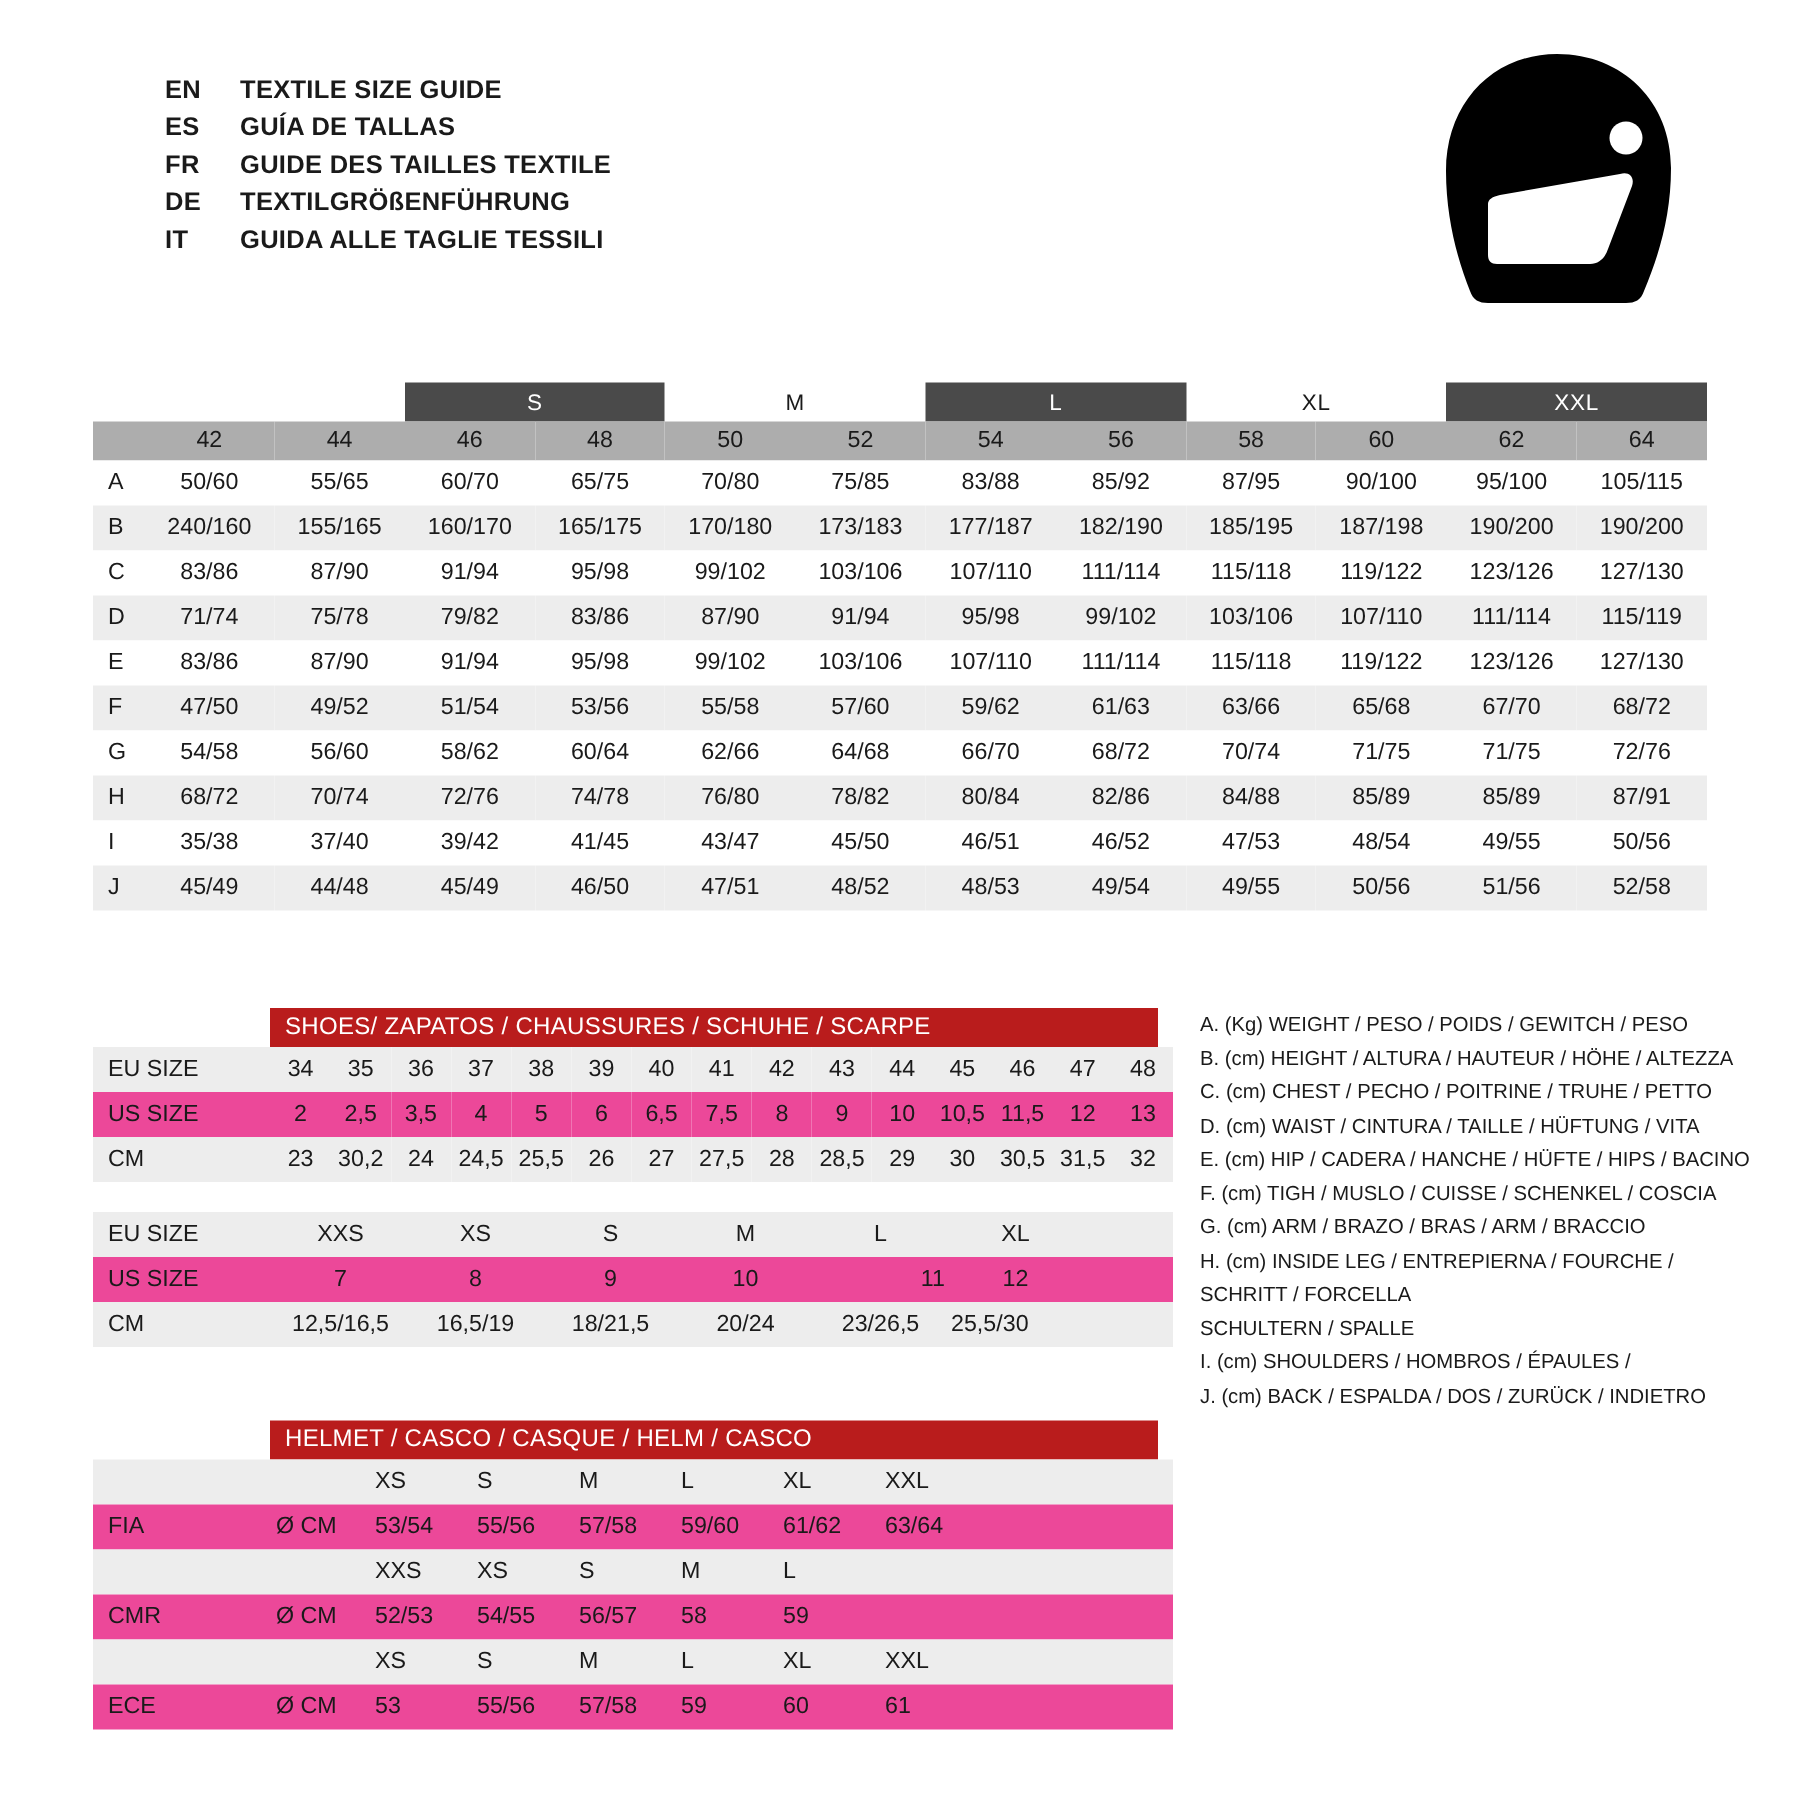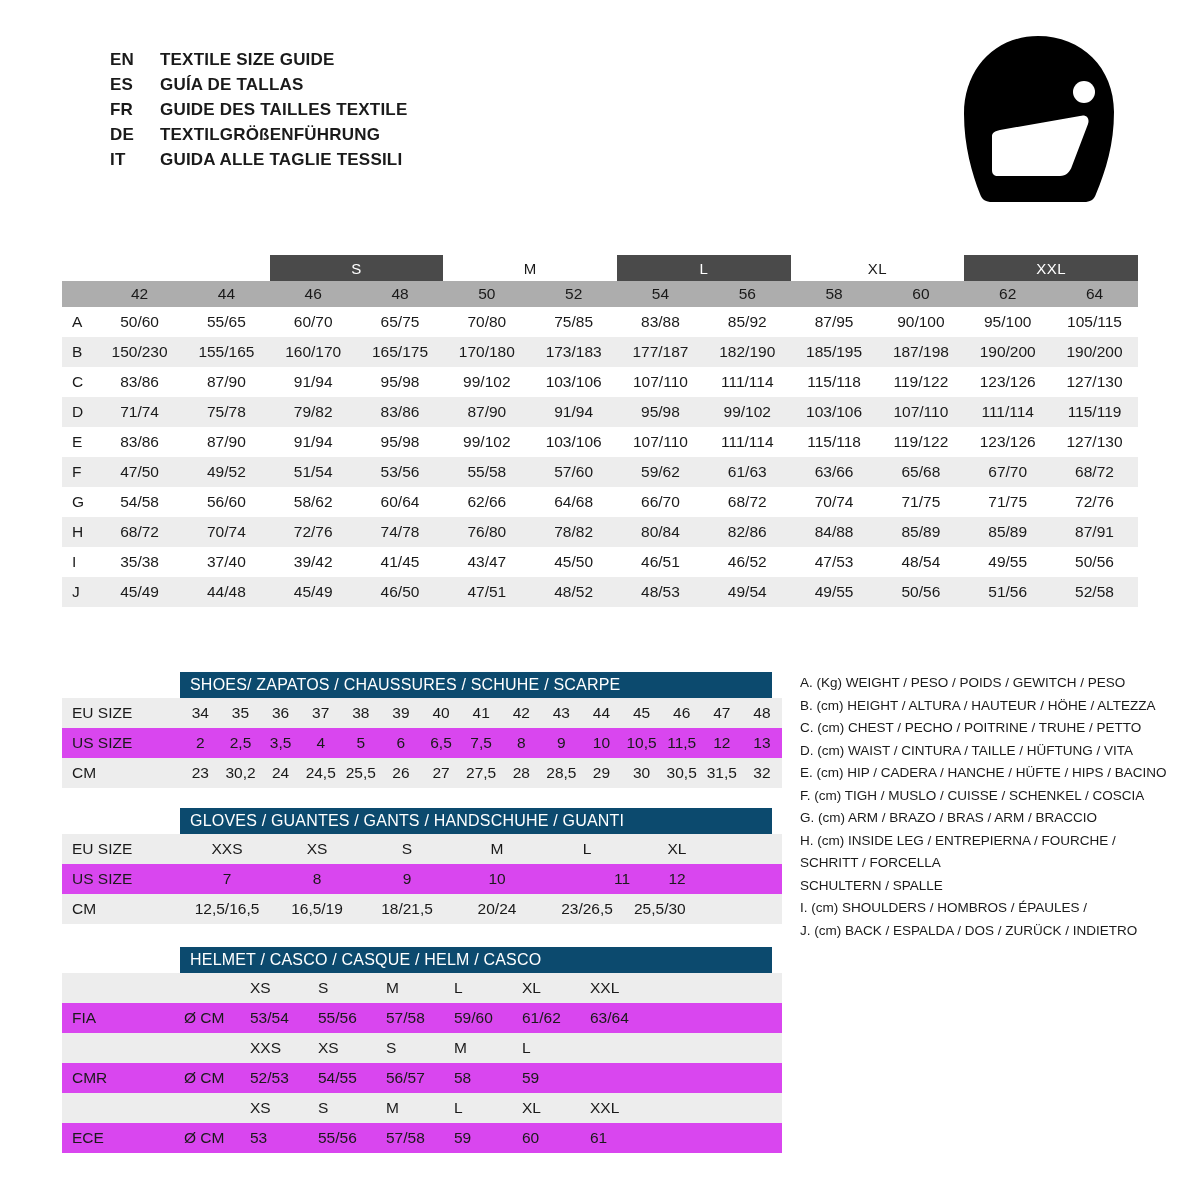--- a/index.html
+++ b/index.html
@@ -100,21 +100,21 @@
     font-size: 15.5px;
   }
 
   
   .sub {
     position: absolute;
     left: 62px;
     width: 720px;
   }
   .sub-title {
-    background: #0c4a6e;
+    background: #b91c1c;
     color: #ffffff;
     font-size: 16px;
     height: 26px;
     line-height: 26px;
     padding-left: 10px;
     letter-spacing: 0.2px;
     margin-left: 118px;
     width: 592px;
     box-sizing: border-box;
   }
@@ -130,21 +130,21 @@
     text-align: left;
     font-weight: normal;
   }
   .sub .lbl {
     width: 118px;
     padding-left: 10px;
     font-size: 15.5px;
     background: #ffffff;
   }
   .sub tr.shade td { background: #ededed; }
-  .sub tr.plain td { background: #d946ef; }
+  .sub tr.plain td { background: #ec4899; }
   .sub .cell { padding-left: 4px; }
 
   
   .shoes-cell { text-align: center !important; }
 
   
   .legend {
     position: absolute;
     left: 800px;
     top: 672px;
@@ -229,21 +229,21 @@
         <td>75/85</td>
         <td>83/88</td>
         <td>85/92</td>
         <td>87/95</td>
         <td>90/100</td>
         <td>95/100</td>
         <td>105/115</td>
       </tr>
       <tr class="data-row even">
         <td class="rowlabel">B</td>
-        <td>150/230</td>
+        <td>240/160</td>
         <td>155/165</td>
         <td>160/170</td>
         <td>165/175</td>
         <td>170/180</td>
         <td>173/183</td>
         <td>177/187</td>
         <td>182/190</td>
         <td>185/195</td>
         <td>187/198</td>
         <td>190/200</td>
@@ -432,21 +432,20 @@
           <td class="shoes-cell">30</td>
           <td class="shoes-cell">30,5</td>
           <td class="shoes-cell">31,5</td>
           <td class="shoes-cell">32</td>
         </tr>
       </tbody>
     </table>
   </div>
 
   <div class="sub" style="top: 808px;">
-    <div class="sub-title">GLOVES / GUANTES / GANTS / HANDSCHUHE / GUANTI</div>
     <table>
       <colgroup>
         <col style="width:118px">
         <col span="6" style="width:90px">
         <col style="width:62px">
       </colgroup>
       <tbody>
         <tr class="shade">
           <td class="lbl">EU SIZE</td>
           <td class="cell" style="text-align:center">XXS</td>

